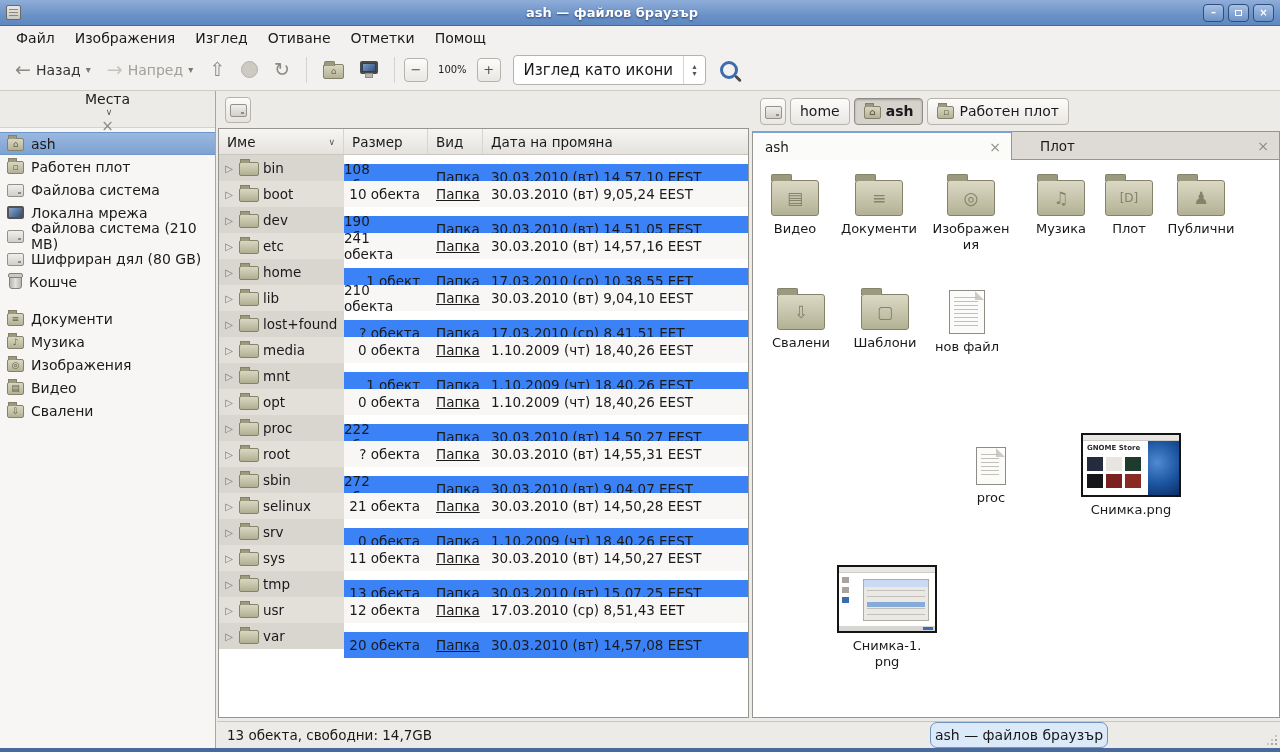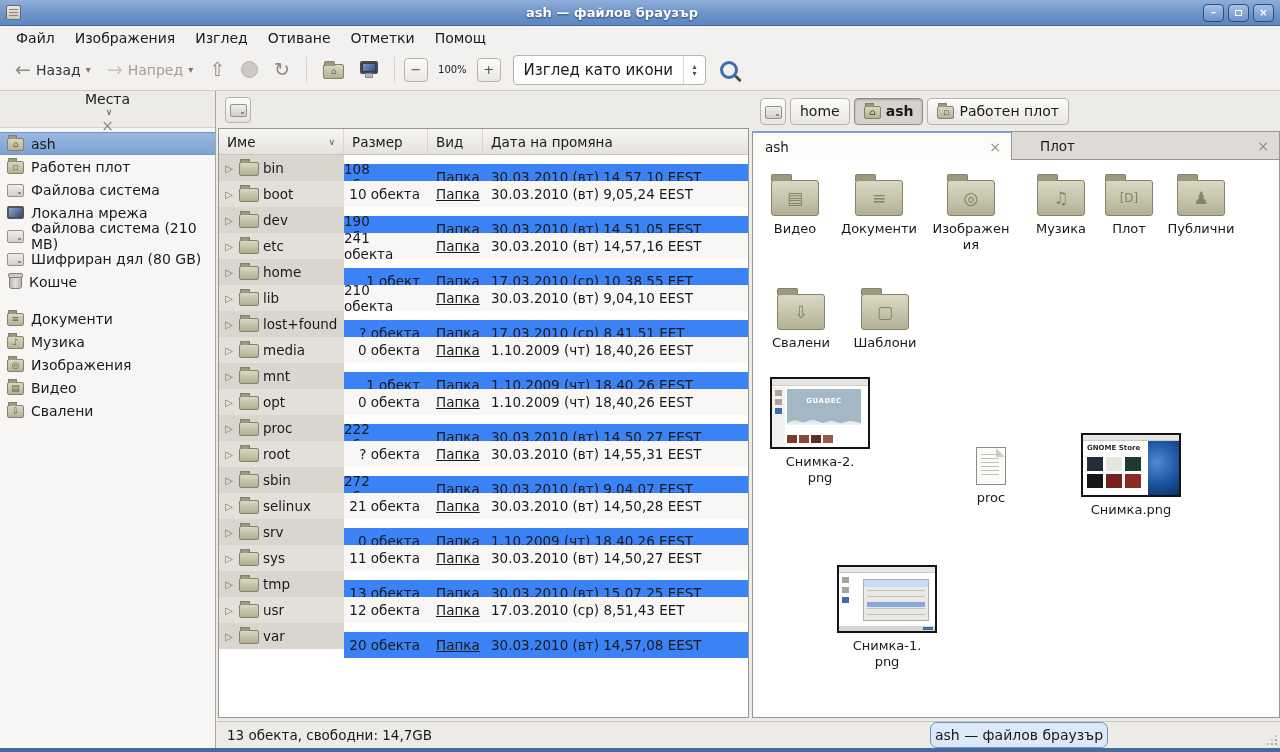--- a/index.html
+++ b/index.html
@@ -625,39 +625,25 @@
           <span class="embl">⇩</span>
         </div>
       <div class="ivlabel">Свалени</div>
     </div>
     <div class="ivitem" style="left:90px;top:126px">
       <div class="bfolder">
           <span class="embl">▢</span>
         </div>
       <div class="ivlabel">Шаблони</div>
     </div>
-
-    <div class="ivitem" style="left:8px;top:217px;width:118px">
-      <div class="thumb t-guadec">
-        <div class="tg-bar"></div>
-        <div class="tg-side">
-            <i></i>
-            <i></i>
-            <i class="b"></i>
-          </div>
-        <div class="tg-hero">GUADEC</div>
-        <div class="tg-strip">
-            <i></i>
-            <i></i>
-            <i></i>
-            <i></i>
-          </div>
-      </div>
-      <div class="ivlabel" style="width:76px">Снимка-2.png</div>
-    </div>
+    <div class="ivitem" style="left:172px;top:126px">
+      <div class="page big"></div>
+      <div class="ivlabel">нов файл</div>
+    </div>
+
     <div class="ivitem" style="left:196px;top:287px;width:84px">
       <div class="page small"></div>
       <div class="ivlabel">proc</div>
     </div>
     <div class="ivitem" style="left:318px;top:273px;width:120px">
       <div class="thumb t-store">
         <div class="ts-bar"></div>
         <div class="ts-logo">GNOME Store</div>
         <div class="ts-grid">
           <i style="background:#232b3c"></i>

